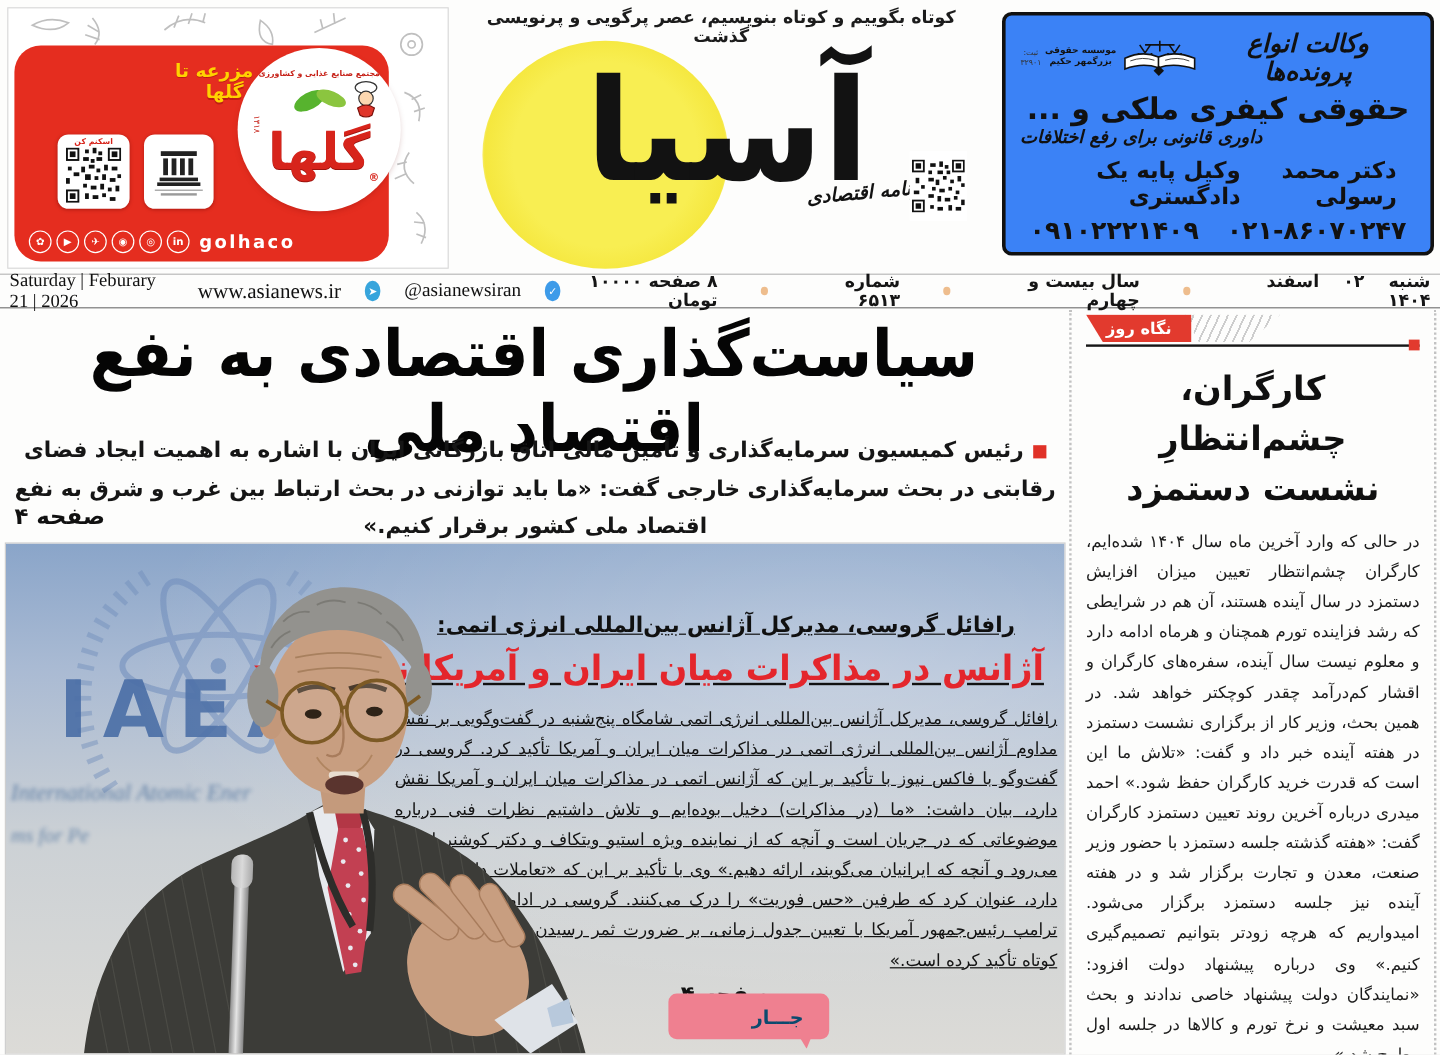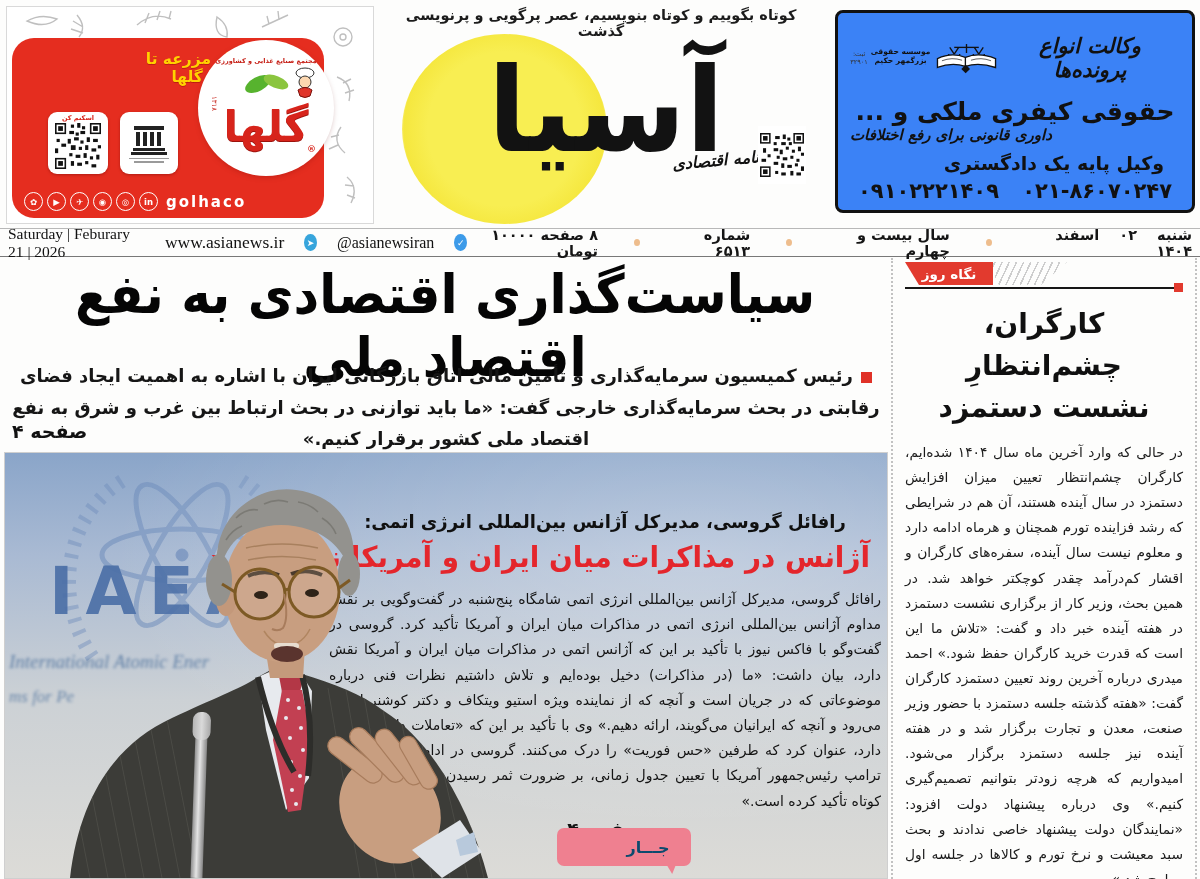--- a/index.html
+++ b/index.html
@@ -93,21 +93,21 @@
   .man{position:absolute;left:55px;bottom:0;z-index:3;}
   .mic{position:absolute;left:188px;bottom:0;width:12px;height:146px;z-index:4;border-radius:6px 6px 0 0;
         background:linear-gradient(90deg,#8f8f8f,#e4e4e4 45%,#858585);transform:rotate(2deg);}
   .mic::before{content:"";position:absolute;left:-3px;top:-20px;width:18px;height:28px;border-radius:8px;
         background:linear-gradient(90deg,#b5b5b5,#dadada 50%,#a8a8a8);}
   .watermark{position:absolute;left:552px;bottom:12px;width:86px;height:38px;background:#ef8090;border-radius:7px;
         z-index:5;display:flex;align-items:center;justify-content:center;color:#0c4a6e;font-weight:900;font-size:16px;
         direction:rtl;padding-left:48px;}
   .watermark::after{content:"";position:absolute;right:14px;bottom:-8px;width:12px;height:12px;background:#ef8090;
         clip-path:polygon(0 0,100% 0,60% 100%);}
-  .photo-text{position:absolute;right:6px;top:58px;width:552px;direction:rtl;z-index:2;}
+  .photo-text{position:absolute;right:6px;top:58px;width:552px;direction:rtl;z-index:2;text-decoration:underline;}
   .kicker{text-align:center;font-size:18px;font-weight:800;color:#101010;}
   .red-head{text-align:center;font-size:29px;font-weight:900;color:#e4262c;margin-top:8px;white-space:nowrap;
         transform:scaleX(.96);transform-origin:center;}
   .photo-body{margin-top:13px;font-size:14px;line-height:1.8;text-align:justify;color:#131313;}
   .photo-ref{text-align:center;font-size:19px;font-weight:900;margin-top:4px;}
   
   .rightcol{position:absolute;left:891px;top:258px;width:306px;height:621px;border-left:2px dotted #c2c2c2;
         border-right:2px dotted #c2c2c2;box-sizing:border-box;padding:4px 12px 0;direction:rtl;}
   .sec-head{position:relative;height:23px;}
   .sec-label{position:absolute;left:0;top:0;width:88px;height:23px;background:#e23a2e;color:#fff;font-size:13.5px;
@@ -300,20 +300,21 @@
           </g>
           <rect x="53" y="41" width="11" height="11" transform="rotate(45 58.5 46.5)" fill="#111"></rect>
         </svg>
         <div class="law-inst">موسسه حقوقی بزرگمهر حکیم</div>
         <div class="law-reg">ثبت: ۳۲۹۰۱</div>
       </div>
     </div>
     <div class="law-line2">حقوقی کیفری ملکی و ...</div>
     <div class="law-line3">داوری قانونی برای رفع اختلافات</div>
     <div class="law-names">
+      <span>دکتر محمد رسولی</span>
       <span>وکیل پایه یک دادگستری</span>
     </div>
     <div class="law-phones">
       <span>۰۲۱-۸۶۰۷۰۲۴۷</span>
       <span>۰۹۱۰۲۲۲۱۴۰۹</span>
     </div>
   </div>
 
   <div class="dateline">
     <div class="dl-en">

